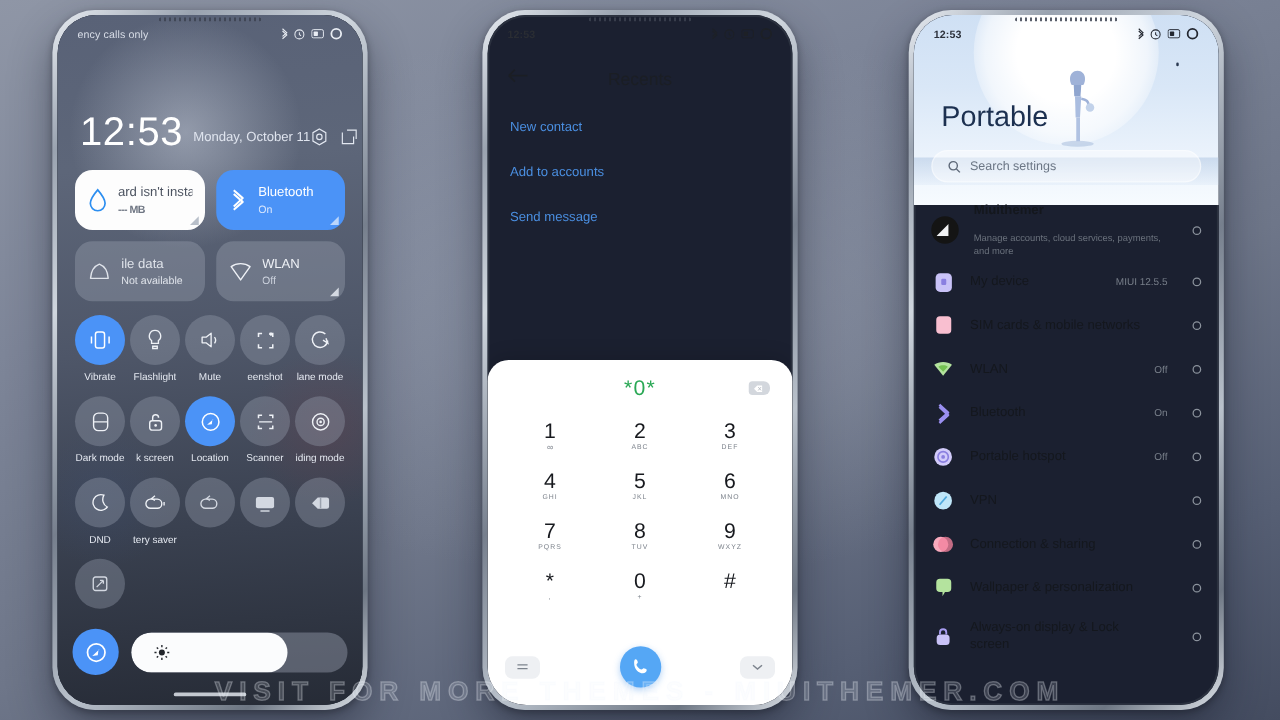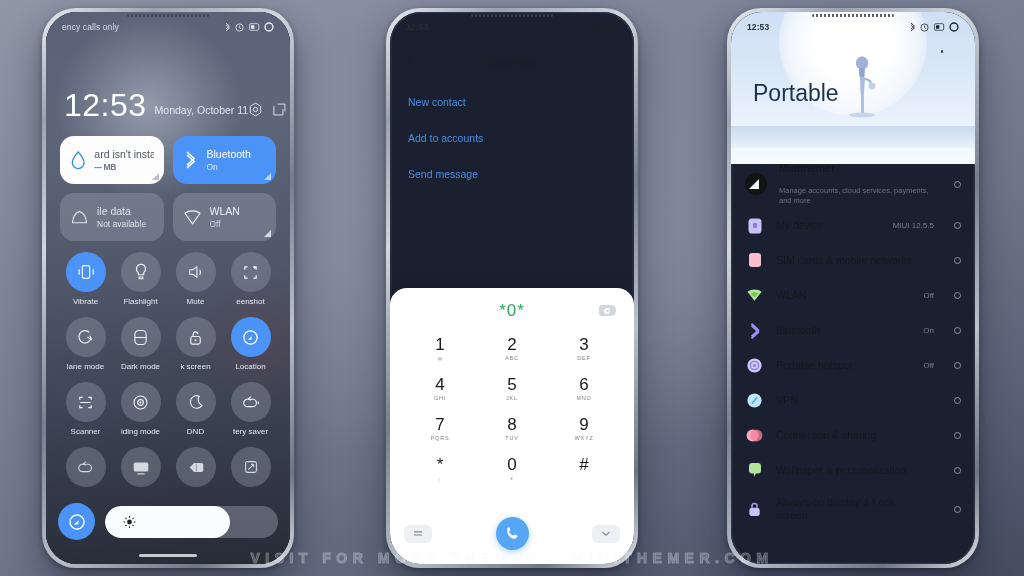--- a/index.html
+++ b/index.html
@@ -9,21 +9,21 @@
     background:
       radial-gradient(ellipse 60% 55% at 50% 42%, rgba(150,158,175,0.55) 0%, rgba(0,0,0,0) 70%),
       linear-gradient(160deg,#8f96a6 0%,#7d8598 30%,#6e7689 58%,#565f74 82%,#444c60 100%);
     position:relative;
   }
 
   
   .watermark{
     position:absolute; left:0; right:0; bottom:10px;
     text-align:center; z-index:40;
-    font-size:14px; letter-spacing:5.5px; font-weight:700;
+    font-size:21px; letter-spacing:5.5px; font-weight:700;
     color:rgba(235,240,248,0.16);
     -webkit-text-stroke:1px rgba(245,248,255,0.30);
     white-space:nowrap; pointer-events:none;
   }
 
   
   .phone{
     position:absolute; width:252px; height:560px;
     border-radius:34px; z-index:10;
     background:linear-gradient(135deg,#e9edf2 0%,#9aa3b0 14%,#cfd6de 30%,#767f8d 52%,#b9c1cb 70%,#6d7683 88%,#dfe4ea 100%);
@@ -109,21 +109,21 @@
   .bt-blue .bt-sub{ color:#d9e7fd; }
   .bt-blue .bt-corner{ border-color:transparent transparent #bcd6fb transparent; }
   .bt-grey{ background:rgba(152,160,176,0.40); }
   .bt-grey .bt-title{ color:#eef1f6; }
   .bt-grey .bt-sub{ color:#cdd3de; }
   .bt-grey .bt-corner{ border-color:transparent transparent #d4d9e2 transparent; }
   .bt-grey.dim .bt-title,.bt-grey.dim .bt-sub{ color:#dfe3ea; }
 
   .tilegrid{
     position:absolute; top:240px; left:12px; right:12px;
-    display:grid; grid-template-columns:repeat(4,1fr);
+    display:grid; grid-template-columns:repeat(5,1fr);
     row-gap:11px; z-index:20;
   }
   .qt{ display:flex; flex-direction:column; align-items:center; }
   .qt-circle{
     width:40px; height:40px; border-radius:50%;
     background:rgba(150,158,174,0.38);
     display:flex; align-items:center; justify-content:center;
   }
   .qt-circle.on{ background:#4b93f7; }
   .qt-label{
@@ -685,20 +685,27 @@
               <rect x="2.3" y="2.4" width="4" height="4.2" rx="0.6" fill="#232730"></rect>
             </svg>
           <svg width="10" height="10" viewBox="0 0 11 11">
               <circle cx="5.5" cy="5.5" r="4.3" stroke="#232730" stroke-width="1.6" fill="none"></circle>
             </svg>
         </div>
       </div>
 
       <div class="set-title">Portable</div>
 
+      <div class="searchbar">
+        <svg width="11" height="11" viewBox="0 0 12 12">
+            <circle cx="5" cy="5" r="3.6" stroke="#5d6878" stroke-width="1.2" fill="none"></circle>
+            <path d="M7.8 7.8l3 3" stroke="#5d6878" stroke-width="1.2"></path>
+          </svg>
+        <div class="search-ph">Search settings</div>
+      </div>
 
       <div class="setlist">
 
         <div class="setrow acct">
           <div class="avatar"></div>
           <div class="sr-txt">
             <div class="sr-label bold">Miuithemer</div>
             <div class="sr-sub">Manage accounts, cloud services, payments, and more</div>
           </div>
           <div class="sr-chev"></div>

